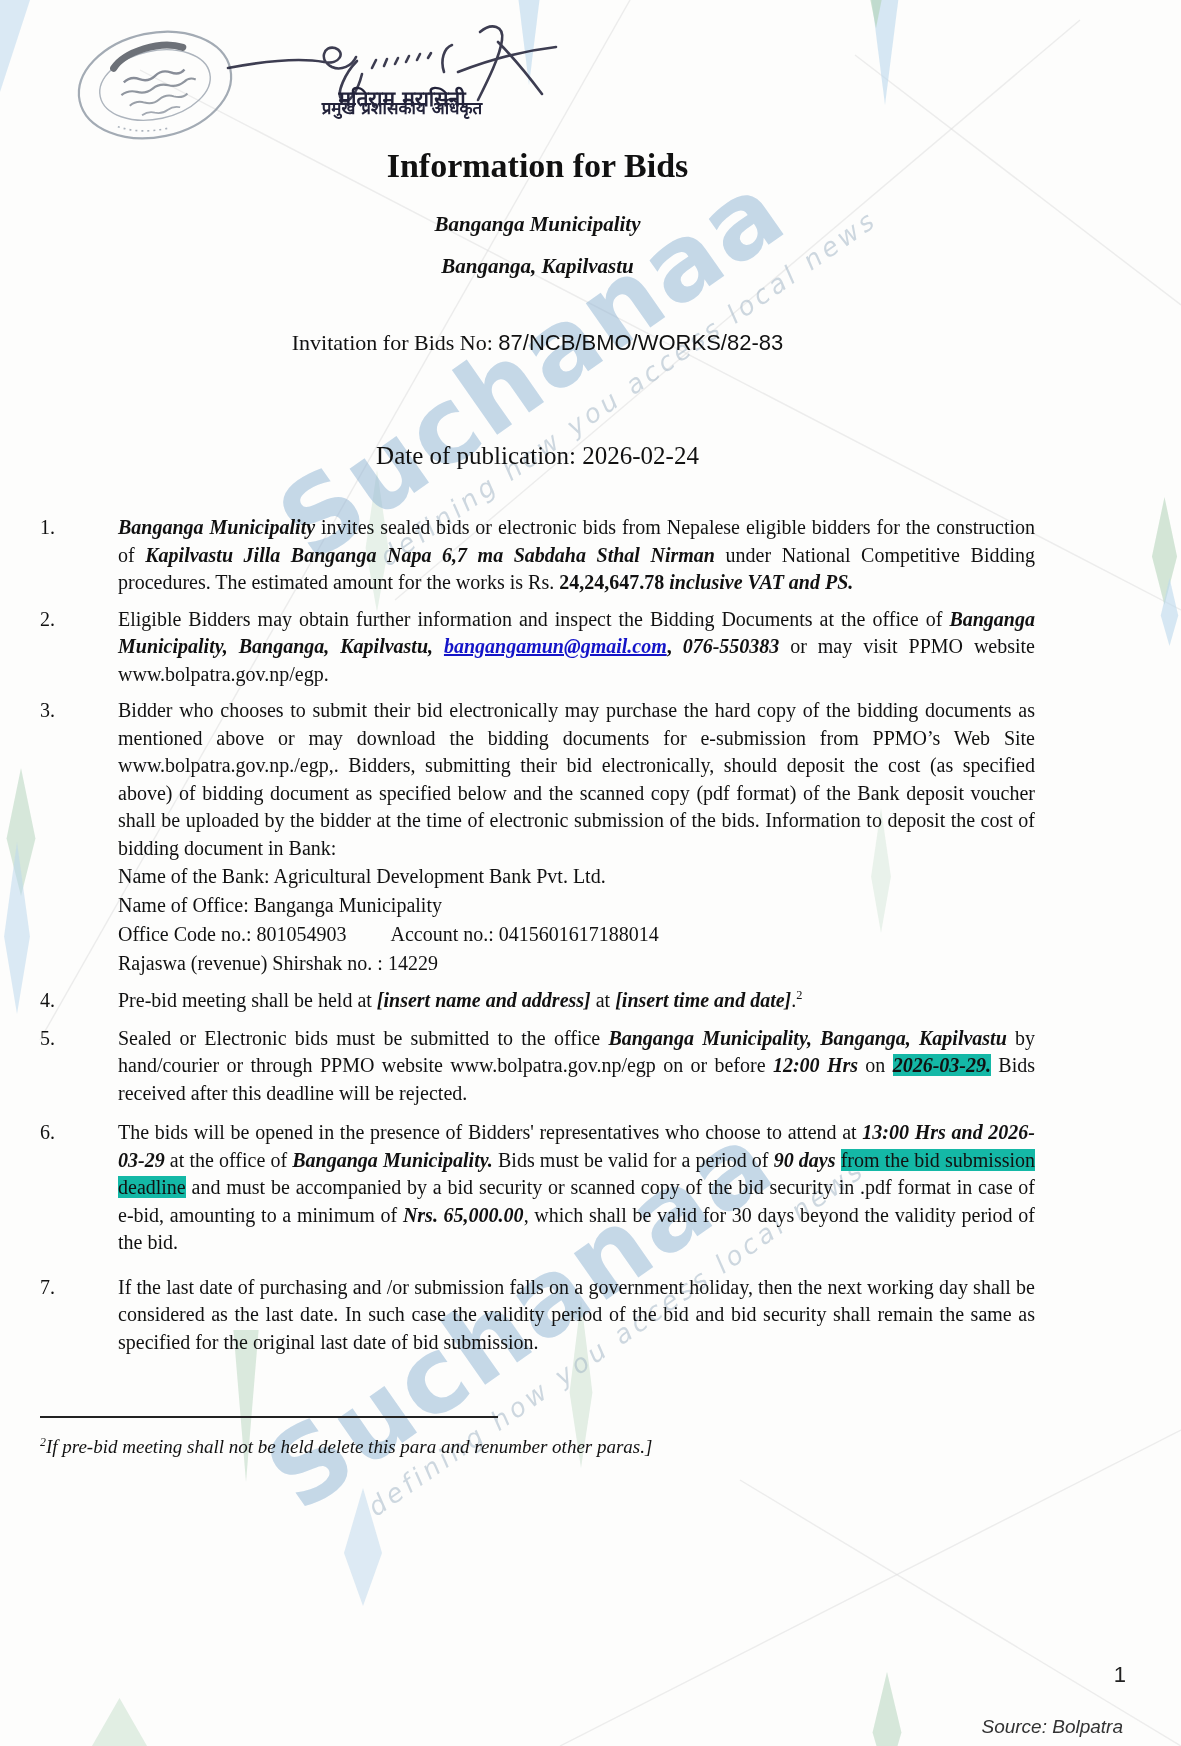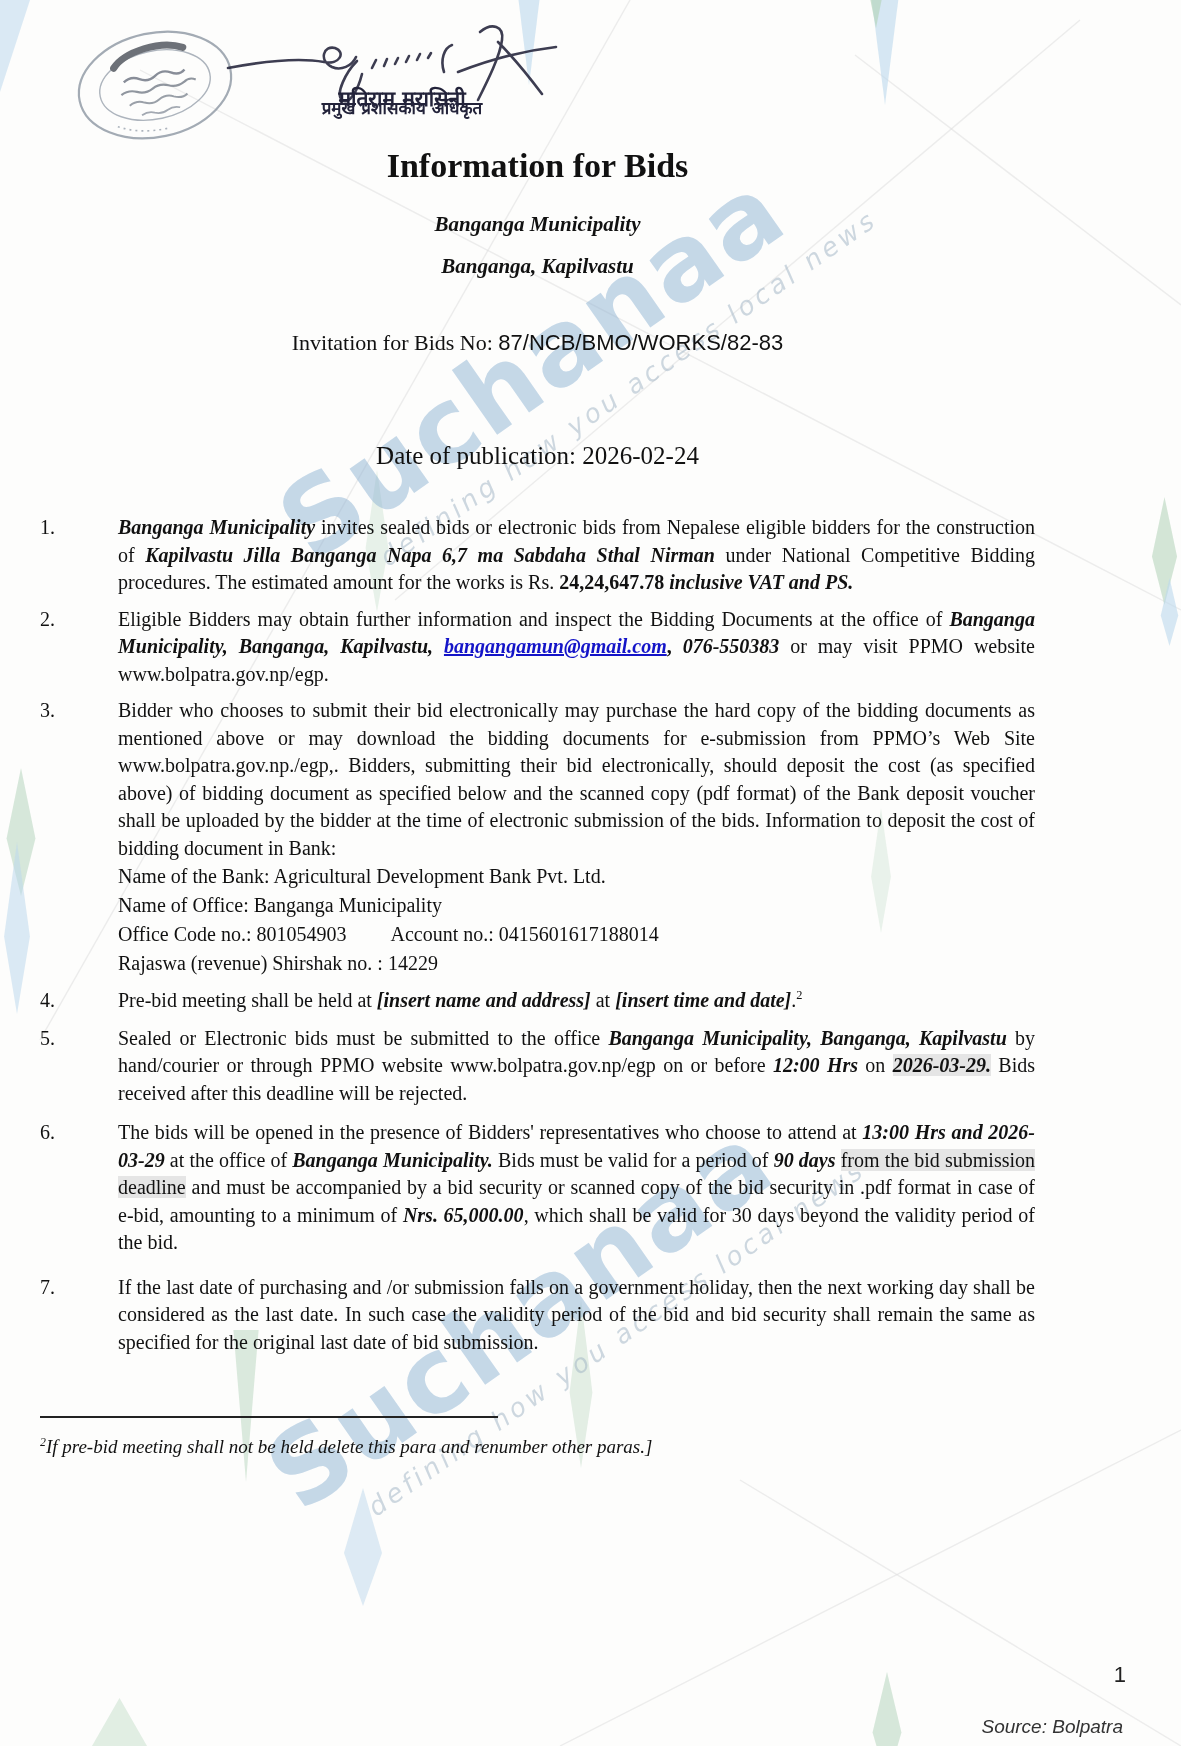--- a/index.html
+++ b/index.html
@@ -55,21 +55,21 @@
   .item .body{font-size:20px;line-height:27.5px;text-align:justify;}
   .item.i5{margin-top:10px;}
   .item.i6{margin-top:12px;}
   .item.i7{margin-top:17px;}
   .bankline{text-align:left;line-height:29px;}
   .bankline .gap{display:inline-block;width:44px;}
   .bi{font-weight:bold;font-style:italic;}
   .bold{font-weight:bold;}
   .ul{}
   .maillink{font-weight:bold;font-style:italic;color:#1414c8;text-decoration:underline;}
-  .hl{background:#e5e5e5;}
+  .hl{background:#14b8a6;}
   sup.fnref{font-size:.62em;vertical-align:super;line-height:0;}
   .fnrule{width:458px;border-top:2.5px solid #222;margin-top:60px;}
   .footnote{margin-top:16px;font-size:19px;font-style:italic;line-height:26px;text-align:left;}
   
   .pagenum{
     position:absolute;right:55px;top:1662px;
     font-family:"Liberation Sans",sans-serif;font-size:22px;color:#222;
   }
   .source{
     position:absolute;right:58px;top:1716px;

